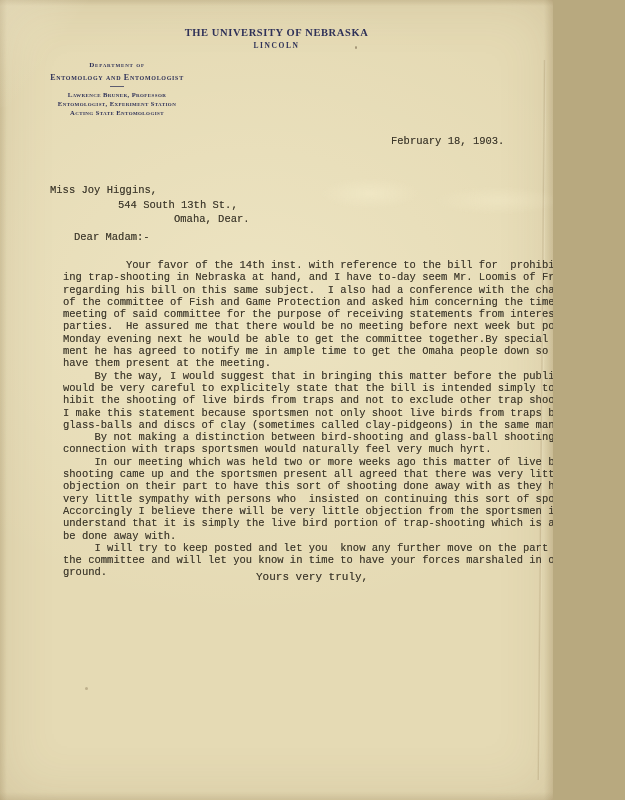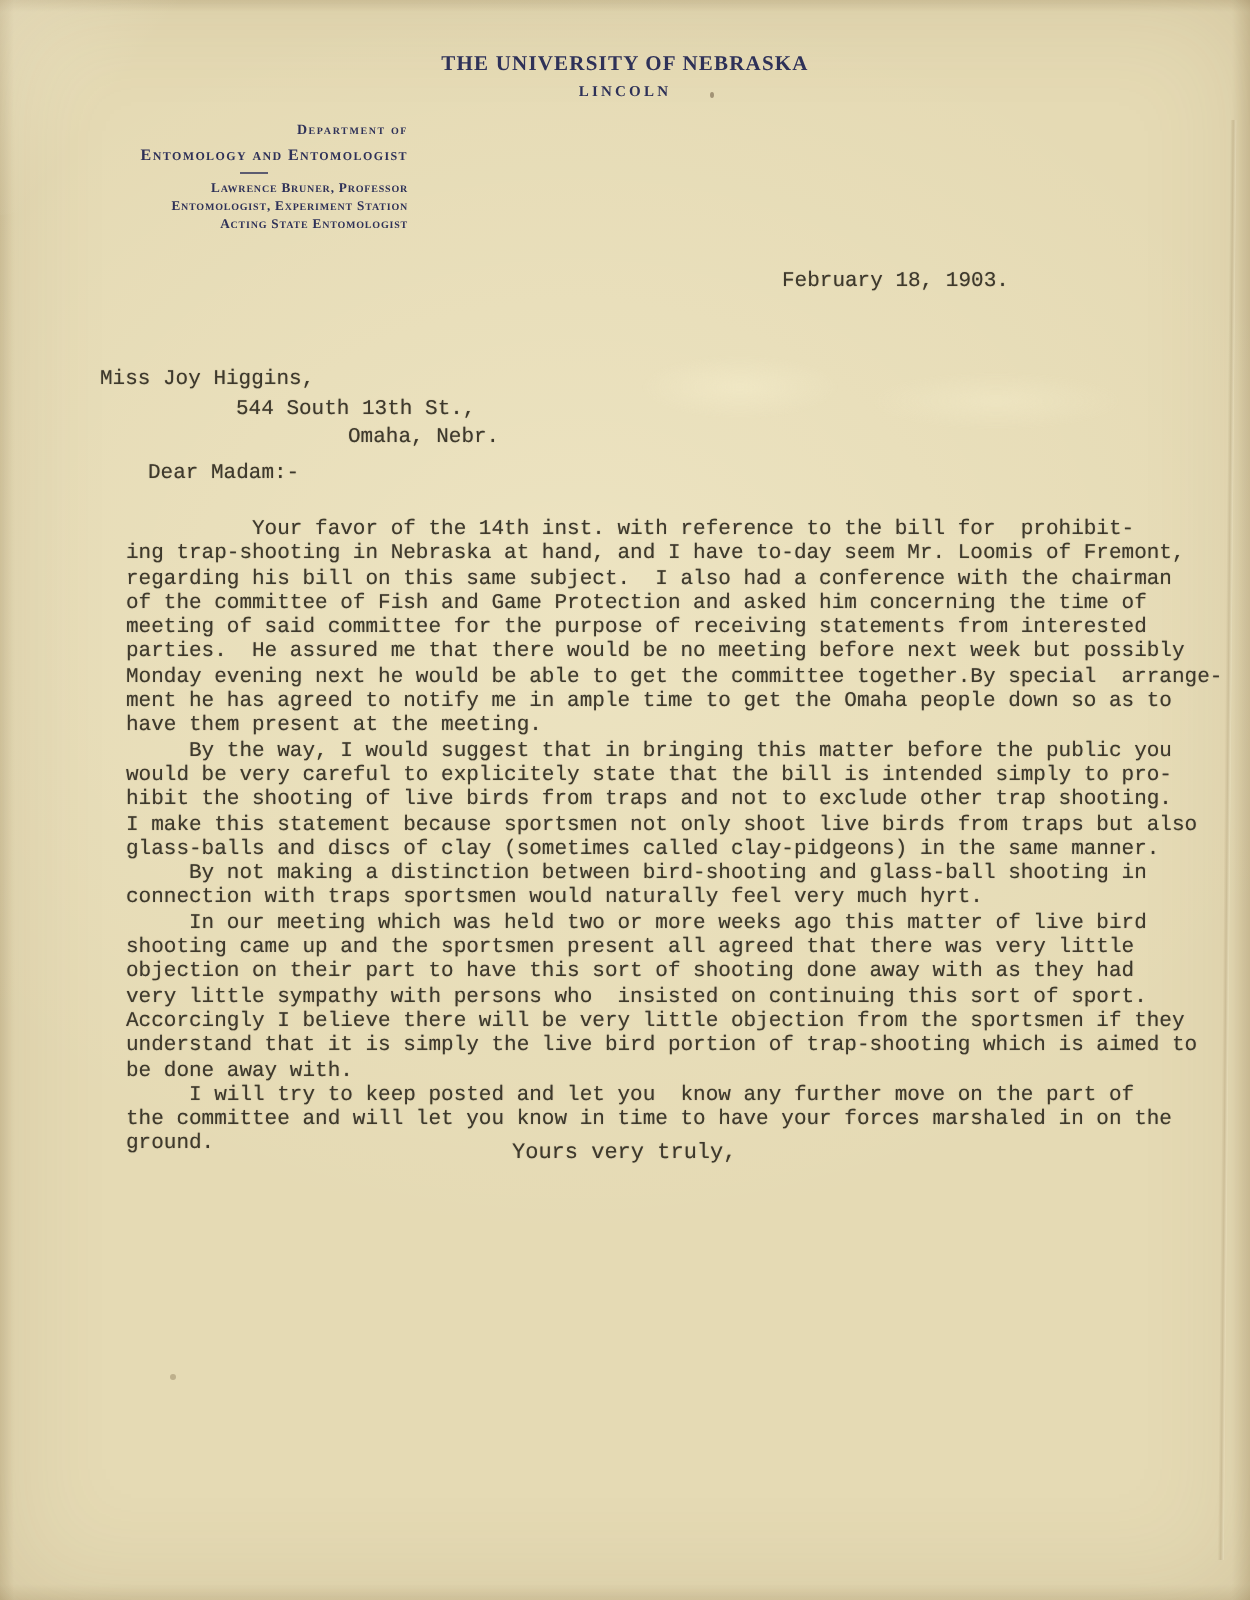--- a/index.html
+++ b/index.html
@@ -1,18 +1,18 @@
 <!DOCTYPE html>
 <html><head>
 <meta charset="utf-8">
 <style>
   html, body { margin:0; padding:0; background:#b8a97f; }
   .page {
     position: relative;
-    width: 625px;
+    width: 553px;
     height: 800px;
     overflow: hidden;
     background:
       radial-gradient(ellipse 520px 420px at 46% 38%, rgba(255,250,225,0.30), rgba(255,250,225,0) 75%),
       linear-gradient(90deg,  rgba(130,105,60,0.20) 0px, rgba(130,105,60,0) 7px),
       linear-gradient(270deg, rgba(130,105,60,0.22) 0px, rgba(130,105,60,0) 9px),
       linear-gradient(180deg, rgba(130,105,60,0.18) 0px, rgba(130,105,60,0) 6px),
       linear-gradient(0deg,   rgba(130,105,60,0.16) 0px, rgba(130,105,60,0) 8px),
       #e5dab4;
     box-shadow: inset 0 0 55px rgba(120,95,55,0.16);
@@ -43,21 +43,21 @@
   
   .printed { color:#2e3158; font-family:"Liberation Serif", serif; font-weight:bold; }
   .uni-title {
     position:absolute; top:27px; left:0; right:0; text-align:center;
     font-size:10.5px; letter-spacing:0.6px;
   }
   .uni-city {
     position:absolute; top:41px; left:0; right:0; text-align:center;
     font-size:7.5px; letter-spacing:1.6px;
   }
-  .dept-block { position:absolute; top:61px; left:50px; width:154px; text-align:right; }
+  .dept-block { position:absolute; top:61px; left:40px; width:154px; text-align:center; }
   .dept-line1 { font-size:7px;   font-variant:small-caps; letter-spacing:0.8px; }
   .dept-line2 { font-size:8px;   font-variant:small-caps; letter-spacing:0.7px; margin-top:4px; white-space:nowrap; }
   .dept-rule  { width:14px; border-top:1px solid rgba(46,49,88,0.75); margin:4px auto 3px auto; }
   .dept-staff div { font-size:6.6px; font-variant:small-caps; letter-spacing:0.4px; line-height:9px; white-space:nowrap; }
 
   
   .typed { color:#3e392c; text-shadow: 0 0 0.5px rgba(62,57,44,0.55); }
   .date-line  { position:absolute; top:135px; left:391px; font-size:10.5px; }
   .recipient  { position:absolute; top:183px; left:50px;  font-size:10.5px; line-height:14.6px; }
   .recip-street { margin-left:68px; }
@@ -93,21 +93,21 @@
       <div>Entomologist, Experiment Station</div>
       <div>Acting State Entomologist</div>
     </div>
   </div>
 
   <div class="date-line typed">February 18, 1903.</div>
 
   <div class="recipient typed">
     <div>Miss Joy Higgins,</div>
     <div class="recip-street">544 South 13th St.,</div>
-    <div class="recip-city">Omaha, Nebr.</div>
+    <div class="recip-city">Omaha, Dear.</div>
   </div>
 
   <div class="salutation typed">Dear Madam:-</div>
 
   <pre class="letter-body typed">          Your favor of the 14th inst. with reference to the bill for  prohibit-
 ing trap-shooting in Nebraska at hand, and I have to-day seem Mr. Loomis of Fremont,
 regarding his bill on this same subject.  I also had a conference with the chairman
 of the committee of Fish and Game Protection and asked him concerning the time of
 meeting of said committee for the purpose of receiving statements from interested
 parties.  He assured me that there would be no meeting before next week but possibly

